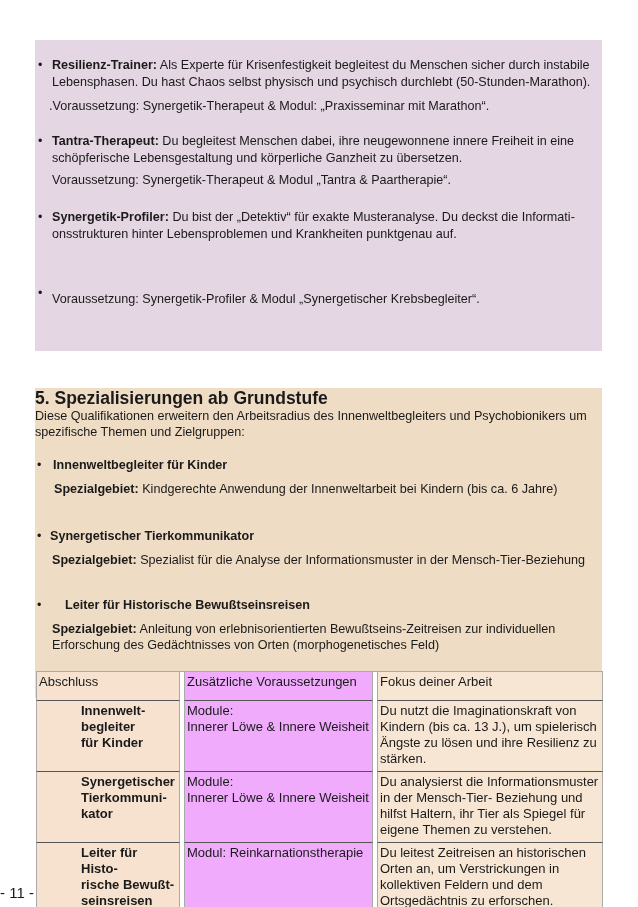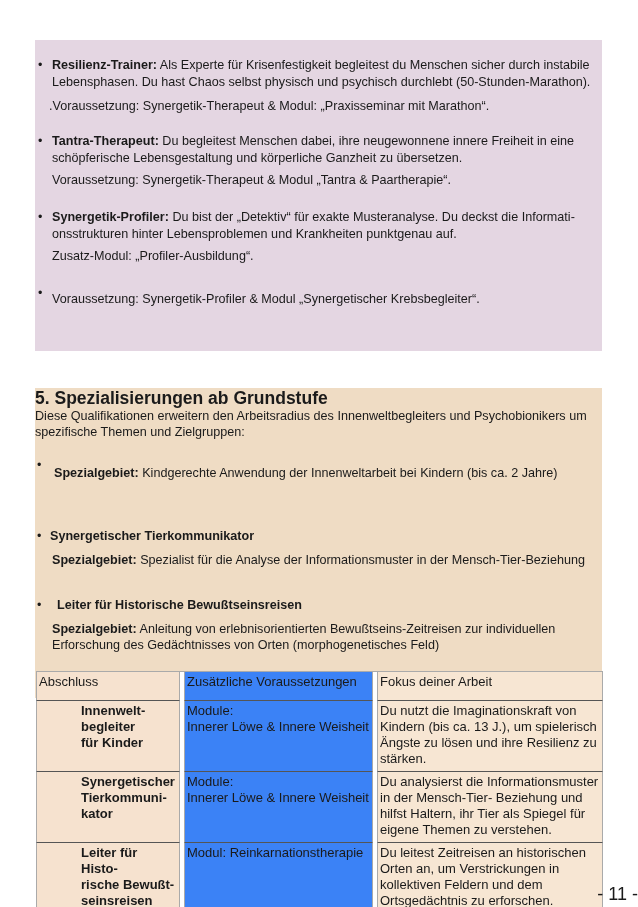--- a/index.html
+++ b/index.html
@@ -31,71 +31,71 @@
     table.qtable {
       position: absolute; left: 36px; top: 671px; width: 567px;
       border-collapse: separate; border-spacing: 0; font-size: 13px; line-height: 16px;
     }
     table.qtable td {
       vertical-align: top; padding: 2px 2px 4px 2px;
       border-bottom: 1.5px solid #555;
     }
     table.qtable tr:last-child td { border-bottom: none; }
     .col1 { width: 96px; background: #f6e2cf; border-left: 1px solid #aaa; border-right: 1px solid #aaa; }
-    .col2 { width: 183px; background: #3b82f6; border-left: 1px solid #aaa; border-right: 1px solid #aaa; }
+    .col2 { width: 183px; background: #f0abfc; border-left: 1px solid #aaa; border-right: 1px solid #aaa; }
     .col3 { background: #f7e6d3; border-left: 1px solid #aaa; border-right: 1px solid #aaa; }
     .gap { width: 4px; background: #fff; padding: 0 !important; border-bottom: none !important; }
     table.qtable tr.head td { border-top: 1px solid #aaa; height: 22px; }
     table.qtable tr.last td.col1, table.qtable tr.last td.col2, table.qtable tr.last td.col3 { border-bottom: 1px solid #aaa; }
     .col1.bold { font-weight: bold; padding-left: 44px; }
-    .page-num { position: absolute; left: 0; right: 0; top: 884px; text-align: right; font-size: 18px; }
+    .page-num { position: absolute; left: 0; right: 0; top: 884px; text-align: left; font-size: 15px; }
   </style>
 </head>
 <body>
 
 <div class="purple-box">
   <div class="bullet-item" style="top:17px;">
     <span class="dot">•</span>
     <div class="text"><b>Resilienz-Trainer:</b> <span>Als Experte für Krisenfestigkeit begleitest du Menschen sicher durch instabile Lebensphasen. Du hast Chaos selbst physisch und psychisch durchlebt (50-Stunden-Marathon).</span></div>
     <div class="req" style="margin-left:14px;margin-top:8px;">.Voraussetzung: Synergetik-Therapeut &amp; Modul:  „Praxisseminar mit Marathon“.</div>
   </div>
   <div class="bullet-item" style="top:93px;">
     <span class="dot">•</span>
     <div class="text"><b>Tantra-Therapeut:</b> <span>Du begleitest Menschen dabei, ihre neugewonnene innere Freiheit in eine schöpferische Lebensgestaltung und körperliche Ganzheit zu übersetzen.</span></div>
     <div class="req">Voraussetzung: Synergetik-Therapeut &amp; Modul „Tantra &amp; Paartherapie“.</div>
   </div>
   <div class="bullet-item" style="top:169px;">
     <span class="dot">•</span>
     <div class="text"><b>Synergetik-Profiler:</b> <span>Du bist der „Detektiv“ für exakte Musteranalyse. Du deckst die Informati-onsstrukturen hinter Lebensproblemen und Krankheiten punktgenau auf.</span></div>
-    <div class="req">Zusatz-Modul: „Profiler-Ausbildung“.</div>
   </div>
   <div class="bullet-item" style="top:245px;">
     <span class="dot">•</span>
     <div class="req">Voraussetzung: Synergetik-Profiler &amp; Modul „Synergetischer Krebsbegleiter“.</div>
   </div>
 </div>
 
 <div class="tan-box">
   <div class="sec-title">5. Spezialisierungen ab Grundstufe</div>
   <div class="sec-intro">Diese Qualifikationen erweitern den Arbeitsradius des Innenweltbegleiters und Psychobionikers um spezifische Themen und Zielgruppen:</div>
 
   <div class="spec-item" style="top:69px;">
     <span class="dot">•</span>
-    <div class="area" style="margin-left:19px;"><b>Spezialgebiet:</b> <span>Kindgerechte Anwendung der Innenweltarbeit bei Kindern (bis ca. 2 Jahre)</span></div>
+    <div class="name" style="margin-left:18px;">Innenweltbegleiter für Kinder</div>
+    <div class="area" style="margin-left:19px;"><b>Spezialgebiet:</b> <span>Kindgerechte Anwendung der Innenweltarbeit bei Kindern (bis ca. 6 Jahre)</span></div>
   </div>
 
   <div class="spec-item" style="top:140px;">
     <span class="dot">•</span>
     <div class="name" style="margin-left:15px;">Synergetischer Tierkommunikator</div>
     <div class="area" style="margin-left:17px;"><b>Spezialgebiet:</b> <span>Spezialist für die Analyse der Informationsmuster in der Mensch-Tier-Beziehung</span></div>
   </div>
 
   <div class="spec-item" style="top:209px;">
     <span class="dot">•</span>
-    <div class="name" style="margin-left:22px;">Leiter für Historische Bewußtseinsreisen</div>
+    <div class="name" style="margin-left:30px;">Leiter für Historische Bewußtseinsreisen</div>
     <div class="area" style="margin-left:17px;"><b>Spezialgebiet:</b> <span>Anleitung von erlebnisorientierten Bewußtseins-Zeitreisen zur individuellen Erforschung des Gedächtnisses von Orten (morphogenetisches Feld)</span></div>
   </div>
 </div>
 
 <table class="qtable">
   <tbody>
       <tr class="head">
     <td class="col1">Abschluss</td>
     <td class="gap"></td>
     <td class="col2">Zusätzliche Voraussetzungen</td>

